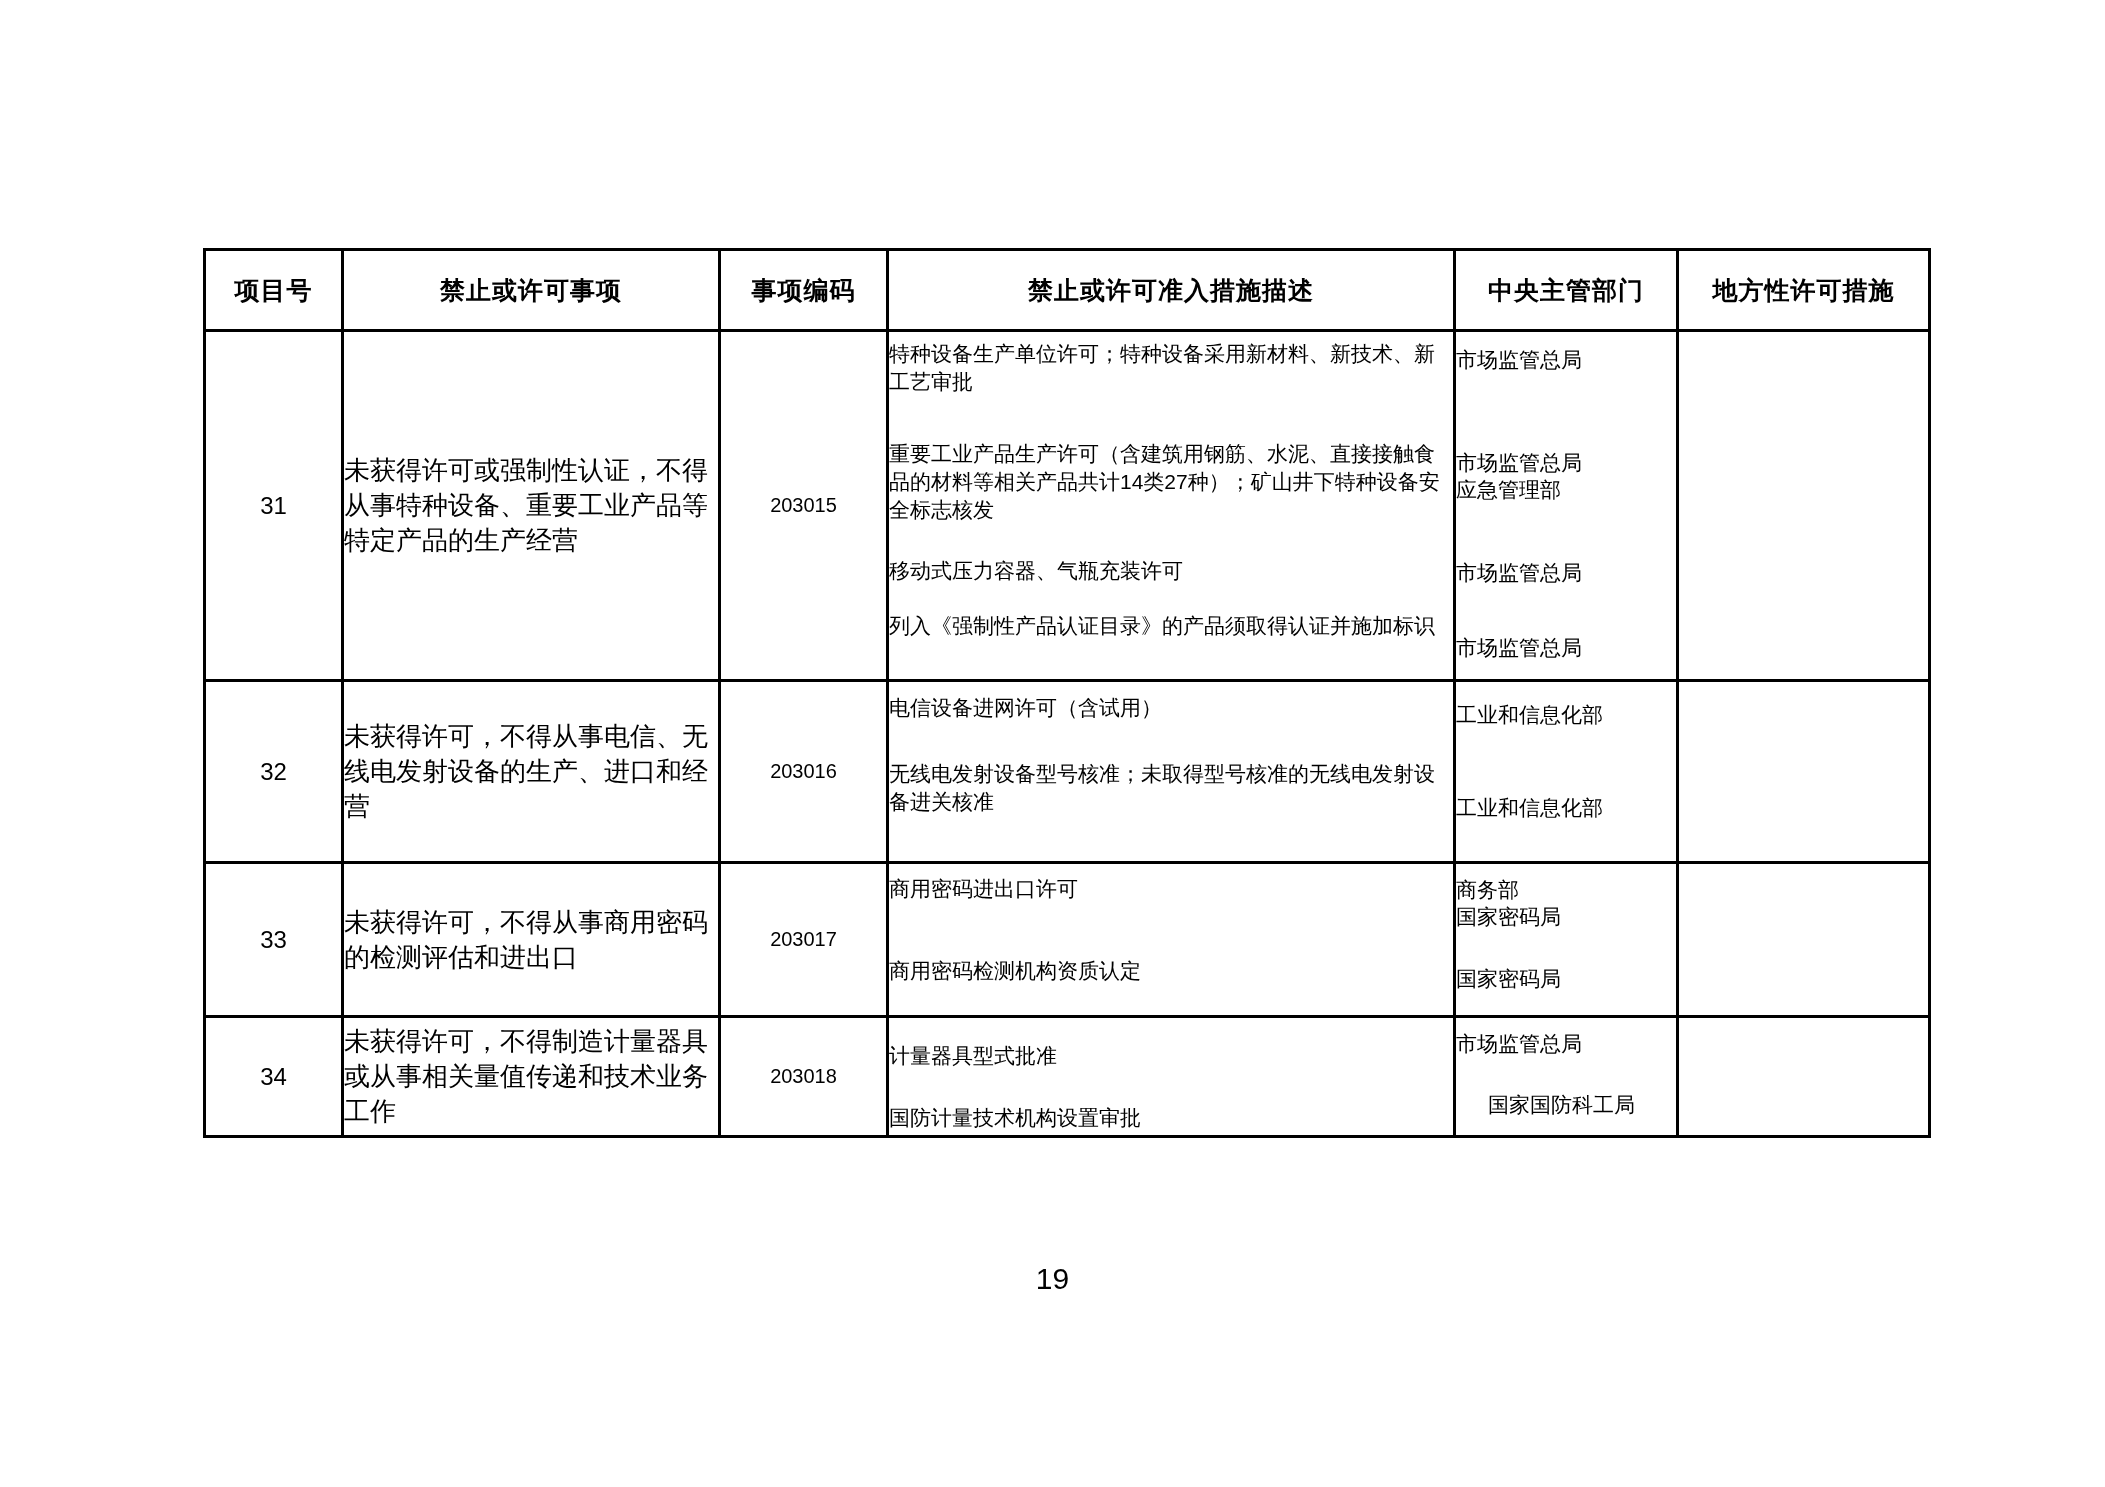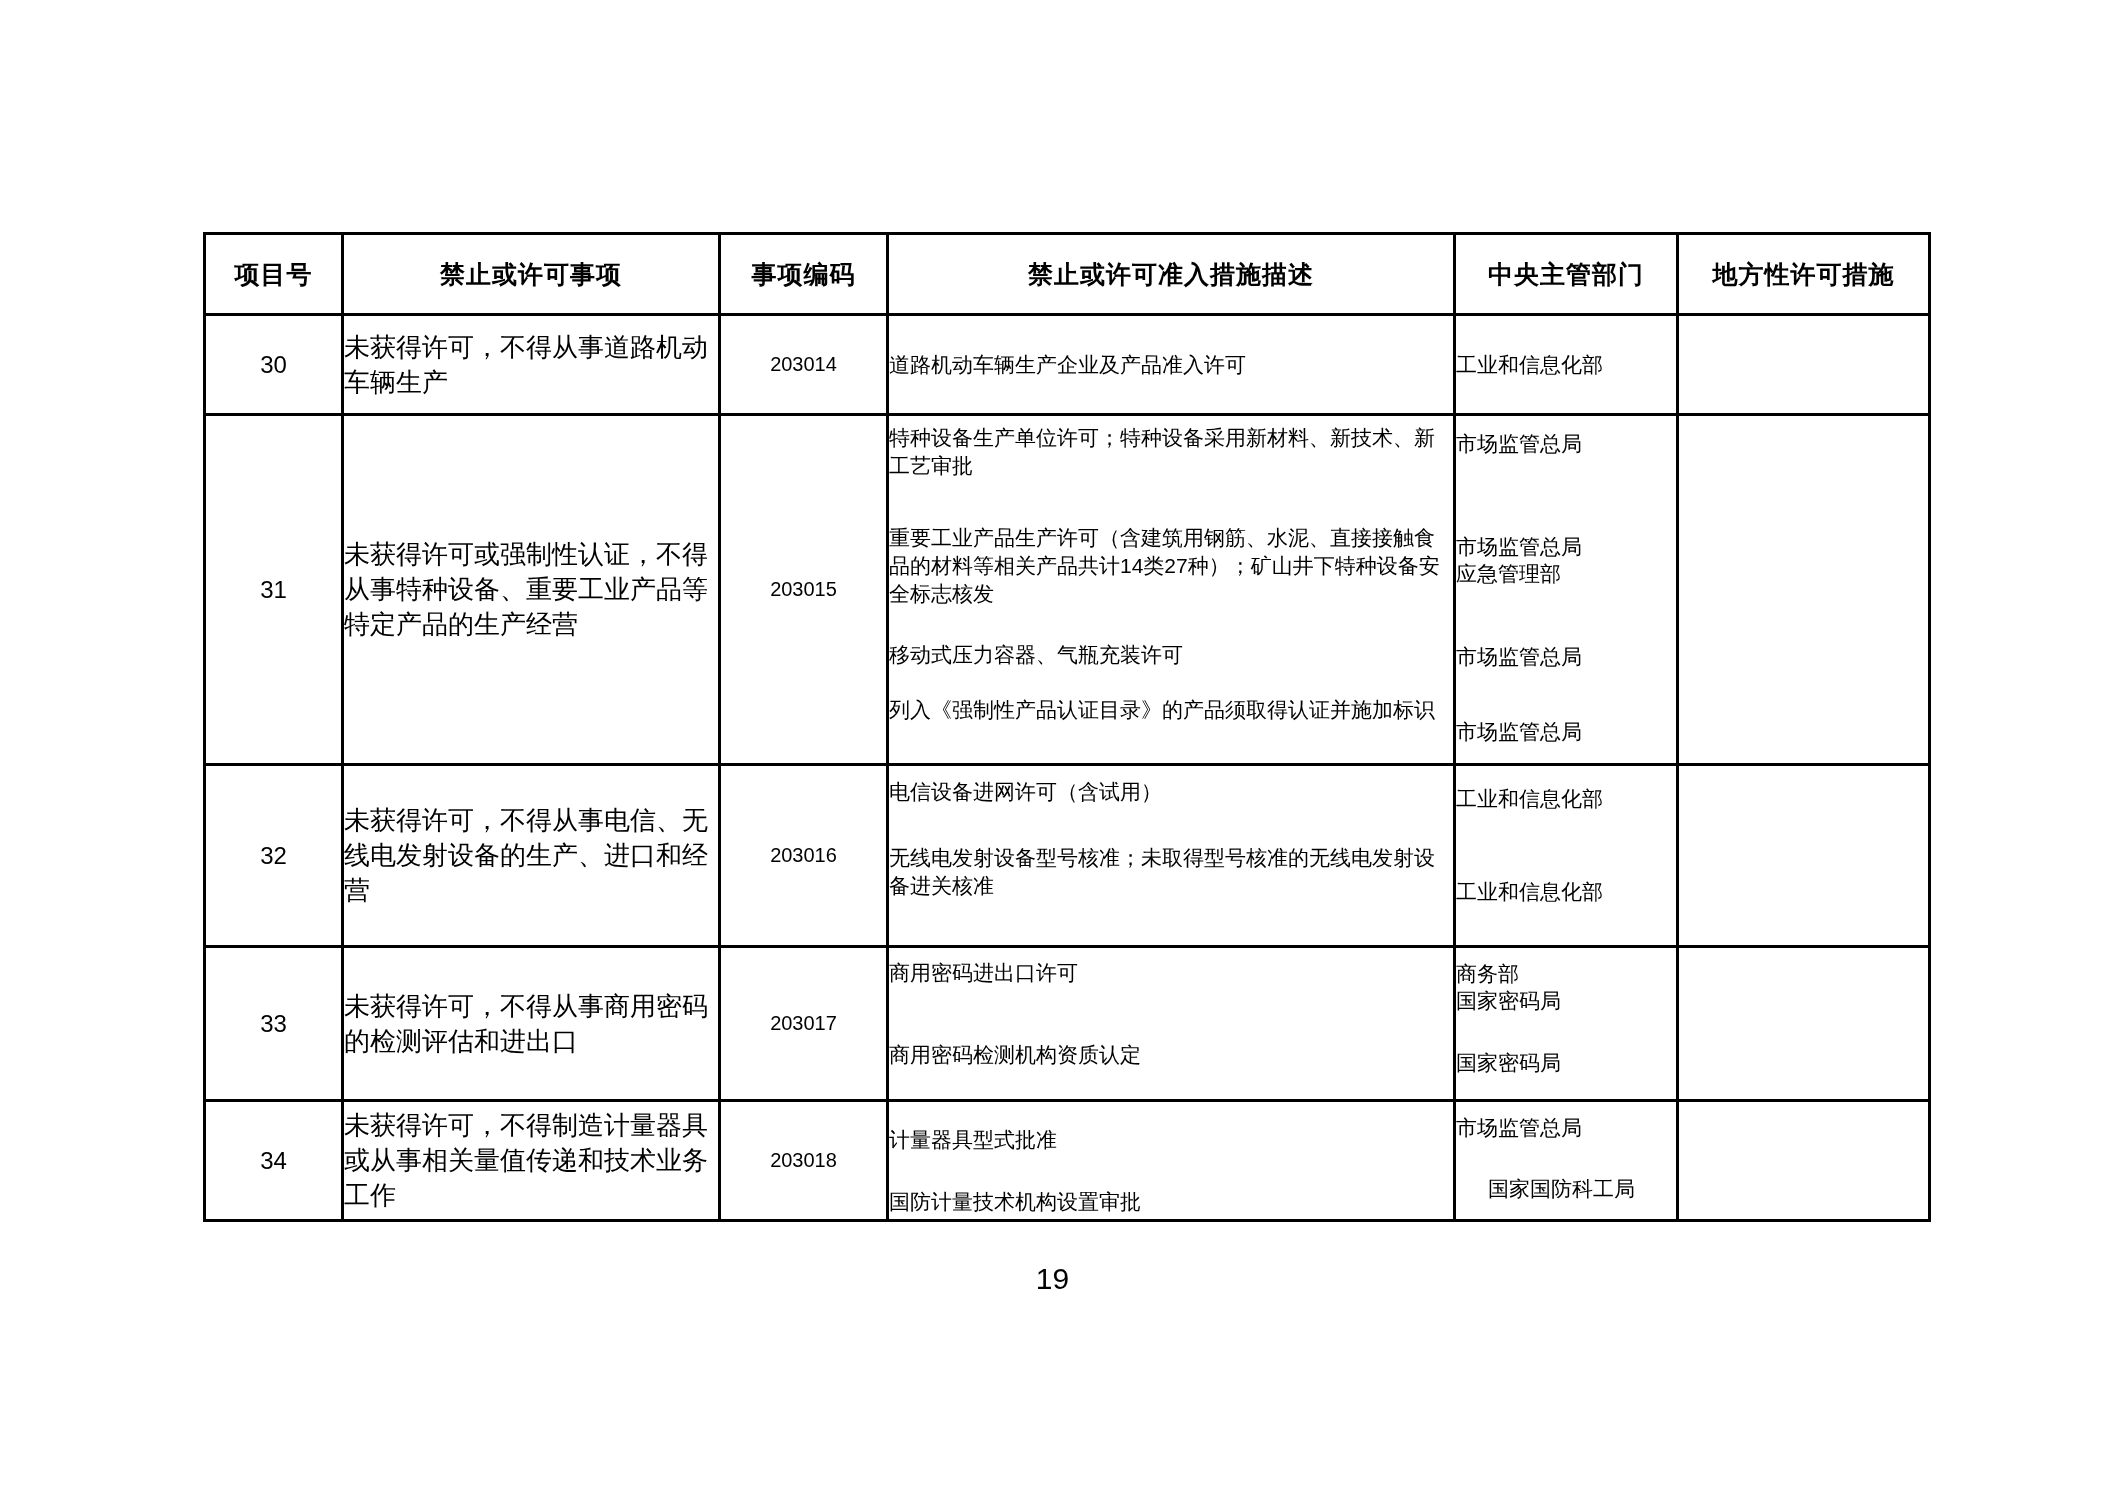--- a/index.html
+++ b/index.html
@@ -14,21 +14,21 @@
   }
   .page {
     position: absolute;
     left: 0; top: 0;
     width: 2105px; height: 1487px;
     background: #ffffff;
   }
   table.doc-table {
     position: absolute;
     left: 203px;
-    top: 232px;
+    top: 248px;
     width: 1725px;
     border-collapse: collapse;
     table-layout: fixed;
   }
   table.doc-table th,
   table.doc-table td {
     border: 3px solid #000;
     padding: 0;
     overflow: hidden;
   }
@@ -136,32 +136,20 @@
         <th>项目号</th>
         <th>禁止或许可事项</th>
         <th>事项编码</th>
         <th>禁止或许可准入措施描述</th>
         <th>中央主管部门</th>
         <th>地方性许可措施</th>
       </tr>
     </thead>
     <tbody>
 
-      <tr class="r30">
-        <td class="c-num">30</td>
-        <td class="c-item">未获得许可，不得从事道路机动车辆生产</td>
-        <td class="c-code">203014</td>
-        <td class="c-desc v-mid">
-          <p class="para">道路机动车辆生产企业及产品准入许可</p>
-        </td>
-        <td class="c-dept v-mid">
-          <p class="para">工业和信息化部</p>
-        </td>
-        <td class="c-local"></td>
-      </tr>
 
       <tr class="r31">
         <td class="c-num">31</td>
         <td class="c-item">未获得许可或强制性认证，不得从事特种设备、重要工业产品等特定产品的生产经营</td>
         <td class="c-code">203015</td>
         <td class="c-desc">
           <p class="para dm1">特种设备生产单位许可；特种设备采用新材料、新技术、新工艺审批</p>
           <p class="para dm2">重要工业产品生产许可（含建筑用钢筋、水泥、直接接触食品的材料等相关产品共计14类27种）；矿山井下特种设备安全标志核发</p>
           <p class="para dm3">移动式压力容器、气瓶充装许可</p>
           <p class="para dm4">列入《强制性产品认证目录》的产品须取得认证并施加标识</p>

